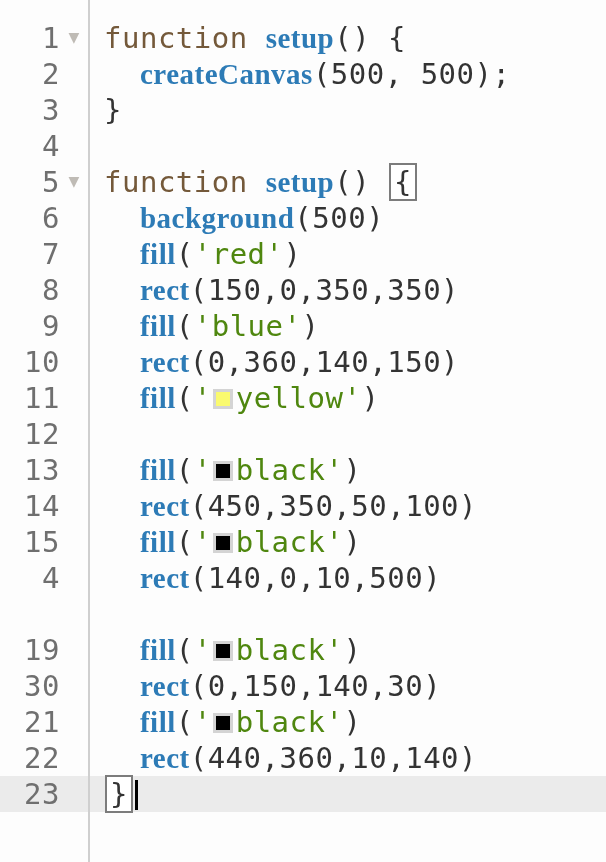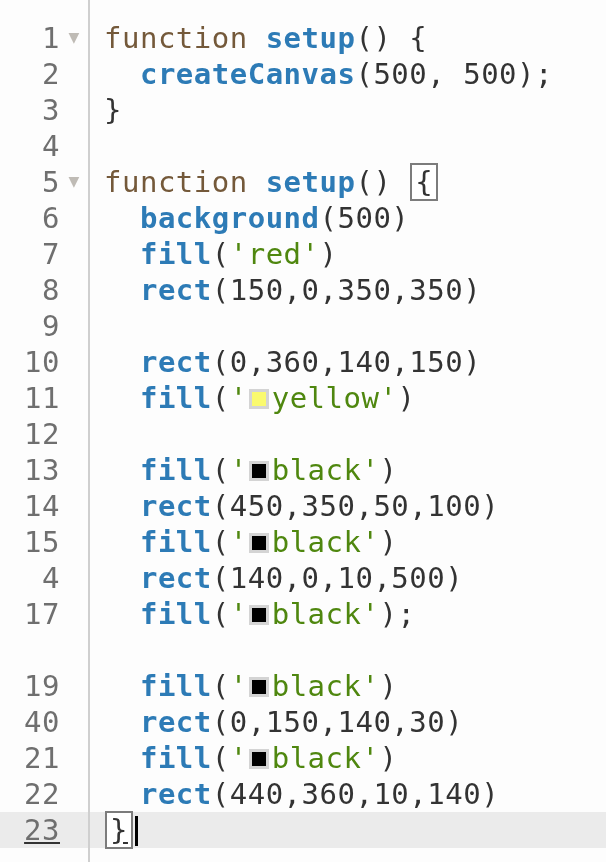--- a/index.html
+++ b/index.html
@@ -13,36 +13,36 @@
     letter-spacing:0.5px;
     color: var(--pl, #333);
   }
   #gutter-separator {
     position:absolute; left:88px; top:0; bottom:0; width:2px;
     background: var(--gutter-border, #CFCFCF);
     z-index:2;
   }
   #lines { position:absolute; top:20px; left:0; right:0; }
   .line { display:flex; height:36px; line-height:36px; width:606px; }
-  .line.active { background: var(--active-line, #EBEBEB); text-decoration: underline; }
+  .line.active { background: var(--active-line, #EBEBEB); }
   .gutter { display:flex; flex:0 0 88px; }
   .num {
     flex:0 0 60px; text-align:right;
     color: var(--lineno, #6F6F6F);
   }
   .fold {
     flex:0 0 28px; text-align:center;
     font-size:14px; color: var(--fold, #BFBBB5);
     cursor:pointer; line-height:34px;
     font-family:"DejaVu Sans", sans-serif;
     letter-spacing:0;
   }
   .code { white-space:pre; padding-left:16px; }
   .tok-keyword { color: var(--kw, #74593A); }
-  .tok-function { color: var(--fn, #2D7BB6); font-weight:bold; }
+  .tok-function { color: var(--fn, #2D7BB6); font-weight:bold;font-family:Liberation Serif, serif; }
   .tok-string { color: var(--str, #4F870F); }
   .tok-plain { color: var(--pl, #333333); }
   .tok-bracket {
     border:2px solid var(--bracket-border, #7C7C7C);
     padding:0 3px; margin:0 1px;
     background:#FFFFFF;
   }
   .swatch {
     display:inline-block; width:14px; height:14px;
     border:3px solid var(--swatch-border, #D4D4D4);
@@ -114,20 +114,21 @@
           <span class="num">8</span>
           <span class="fold"></span>
         </div>
         <div class="code"><span class="tok-plain">  </span><span class="tok-function">rect</span><span class="tok-plain">(150,0,350,350)</span></div>
       </div>
       <div class="line">
         <div class="gutter">
           <span class="num">9</span>
           <span class="fold"></span>
         </div>
+        <div class="code"><span class="tok-plain">  </span><span class="tok-function">fill</span><span class="tok-plain">(</span><span class="tok-string">'blue'</span><span class="tok-plain">)</span></div>
       </div>
       <div class="line">
         <div class="gutter">
           <span class="num">10</span>
           <span class="fold"></span>
         </div>
         <div class="code"><span class="tok-plain">  </span><span class="tok-function">rect</span><span class="tok-plain">(0,360,140,150)</span></div>
       </div>
       <div class="line">
         <div class="gutter">
@@ -165,40 +166,33 @@
       </div>
       <div class="line">
         <div class="gutter">
           <span class="num">4</span>
           <span class="fold"></span>
         </div>
         <div class="code"><span class="tok-plain">  </span><span class="tok-function">rect</span><span class="tok-plain">(140,0,10,500)</span></div>
       </div>
       <div class="line">
         <div class="gutter">
-          <span class="num">17</span>
-          <span class="fold"></span>
-        </div>
-        <div class="code"><span class="tok-plain">  </span><span class="tok-function">fill</span><span class="tok-plain">(</span><span class="tok-string">'</span><span class="swatch" style="background: rgb(0, 0, 0);"></span><span class="tok-string">black'</span><span class="tok-plain">);</span></div>
-      </div>
-      <div class="line">
-        <div class="gutter">
           <span class="fold"></span>
         </div>
       </div>
       <div class="line">
         <div class="gutter">
           <span class="num">19</span>
           <span class="fold"></span>
         </div>
         <div class="code"><span class="tok-plain">  </span><span class="tok-function">fill</span><span class="tok-plain">(</span><span class="tok-string">'</span><span class="swatch" style="background: rgb(0, 0, 0);"></span><span class="tok-string">black'</span><span class="tok-plain">)</span></div>
       </div>
       <div class="line">
         <div class="gutter">
-          <span class="num">40</span>
+          <span class="num">30</span>
           <span class="fold"></span>
         </div>
         <div class="code"><span class="tok-plain">  </span><span class="tok-function">rect</span><span class="tok-plain">(0,150,140,30)</span></div>
       </div>
       <div class="line">
         <div class="gutter">
           <span class="num">21</span>
           <span class="fold"></span>
         </div>
         <div class="code"><span class="tok-plain">  </span><span class="tok-function">fill</span><span class="tok-plain">(</span><span class="tok-string">'</span><span class="swatch" style="background: rgb(0, 0, 0);"></span><span class="tok-string">black'</span><span class="tok-plain">)</span></div>

